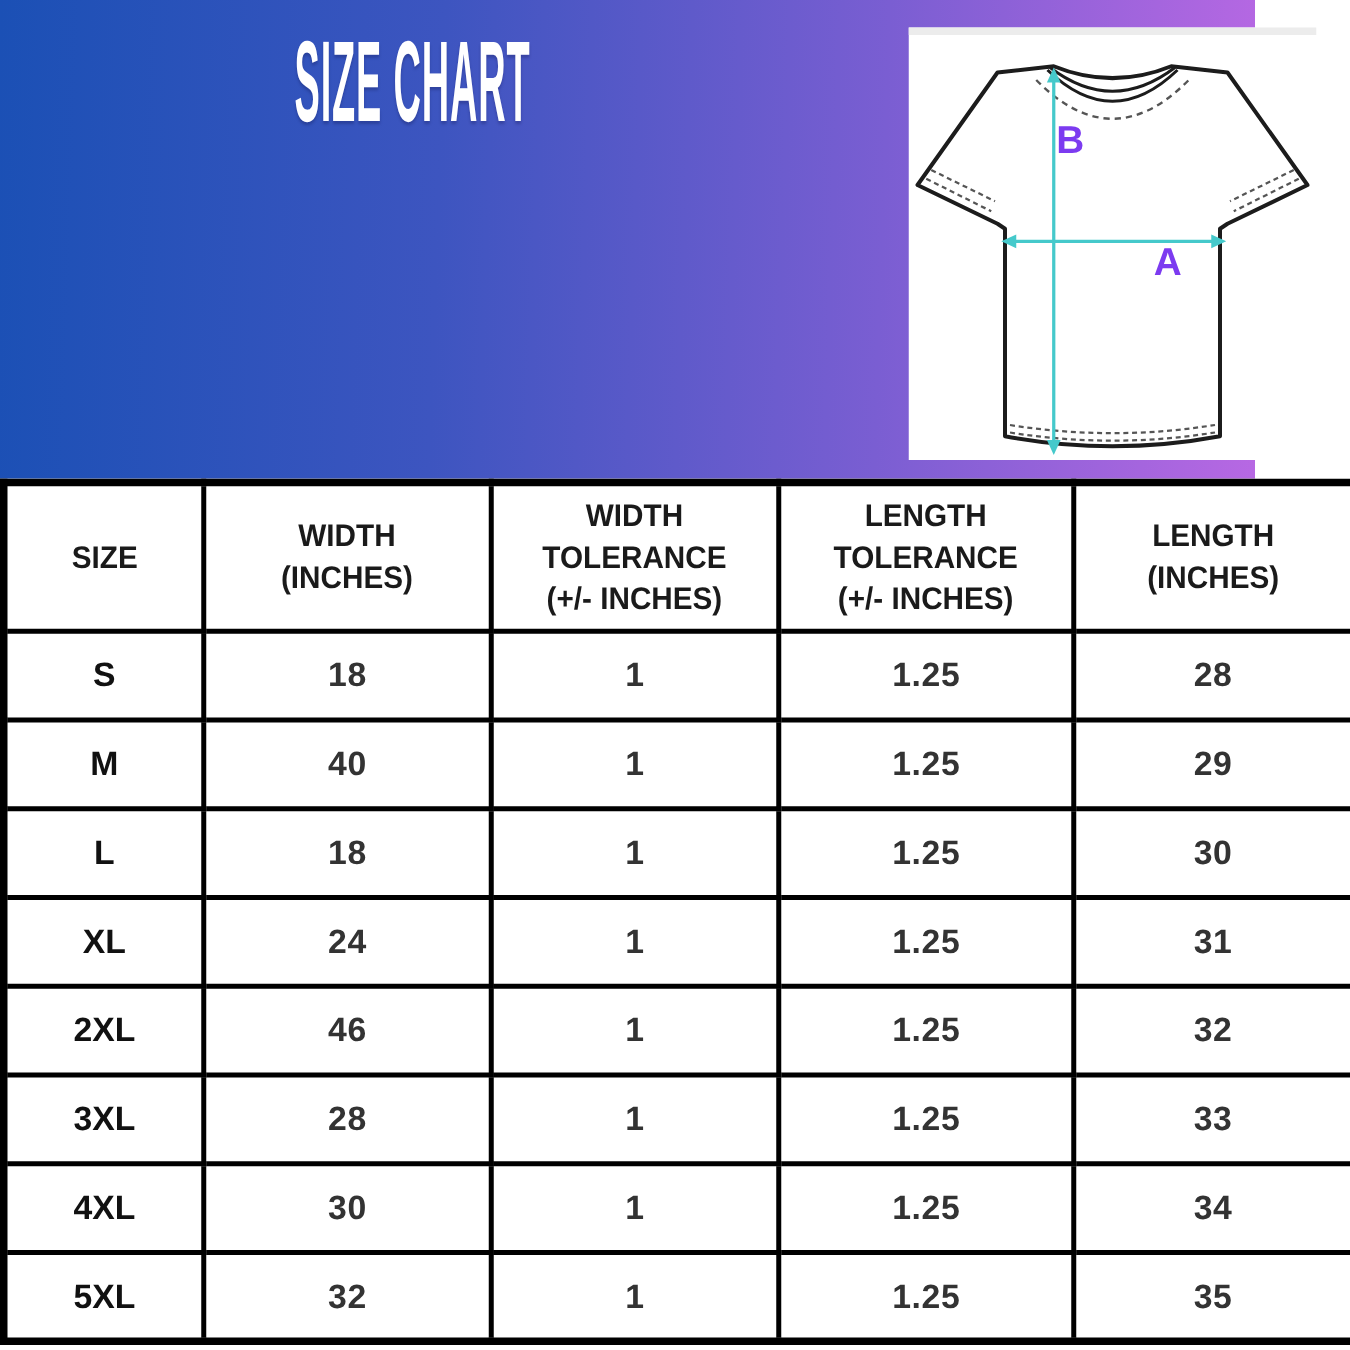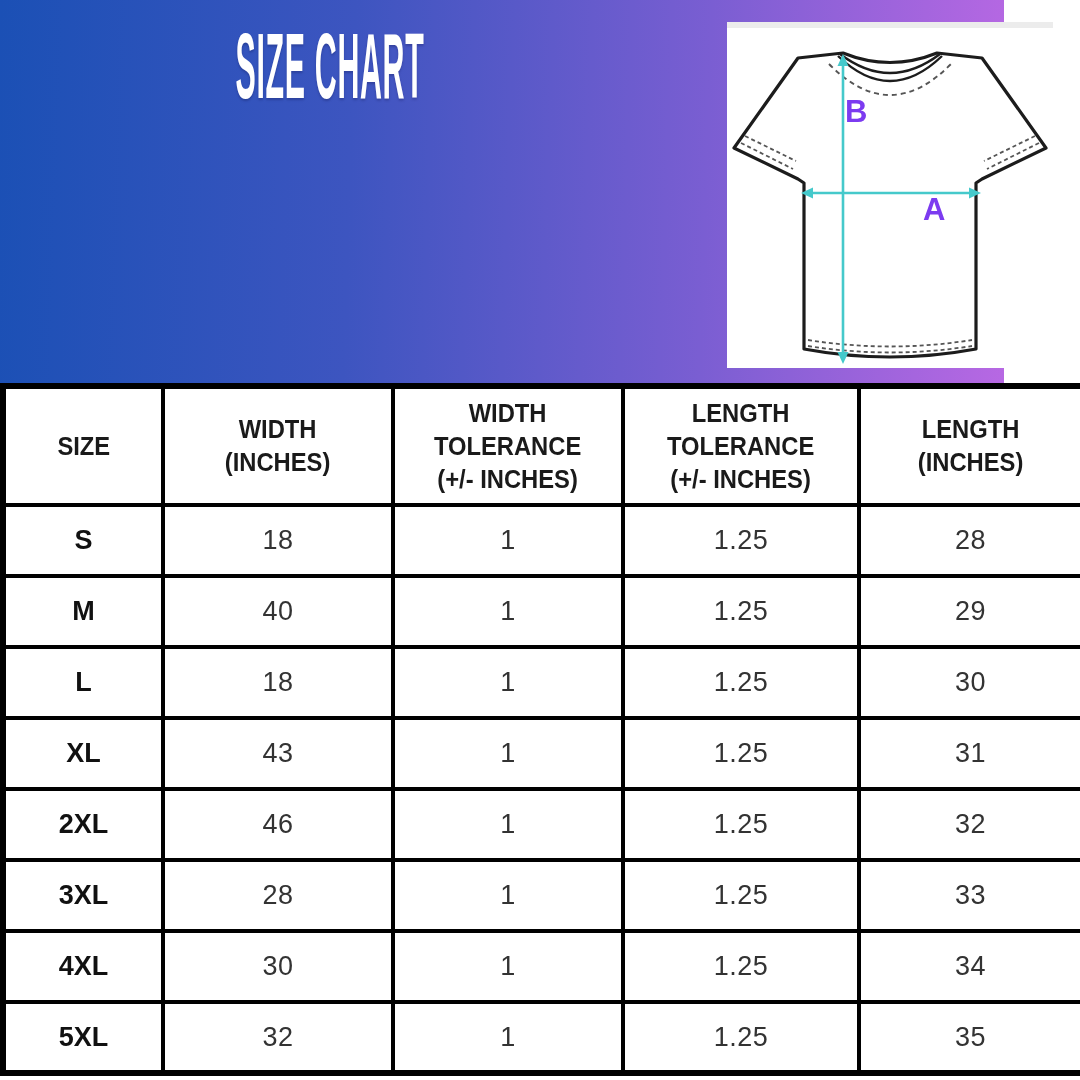--- a/index.html
+++ b/index.html
@@ -79,21 +79,21 @@
     font-weight:700;font-size:25px;line-height:33px;color:#1a1a1a;
   }
   .size-table thead th .squeeze{
     display:inline-block;transform:scaleX(.95);transform-origin:center;
     white-space:pre-line;
   }
   .size-table tbody th{
     font-weight:700;font-size:27px;color:#111;
   }
   .size-table tbody td{
-    font-weight:400;font-size:27px;color:#333;letter-spacing:.5px;
+    font-weight:700;font-size:27px;color:#333;letter-spacing:.5px;
   }
 </style>
 </head>
 <body>
 
 <div class="canvas">
 
   <div class="hero">
     <h1 class="title"><span class="squeeze">SIZE CHART</span></h1>
 
@@ -174,21 +174,21 @@
         </tr>
         <tr>
           <th>L</th>
           <td>18</td>
           <td>1</td>
           <td>1.25</td>
           <td>30</td>
         </tr>
         <tr>
           <th>XL</th>
-          <td>43</td>
+          <td>24</td>
           <td>1</td>
           <td>1.25</td>
           <td>31</td>
         </tr>
         <tr>
           <th>2XL</th>
           <td>46</td>
           <td>1</td>
           <td>1.25</td>
           <td>32</td>

